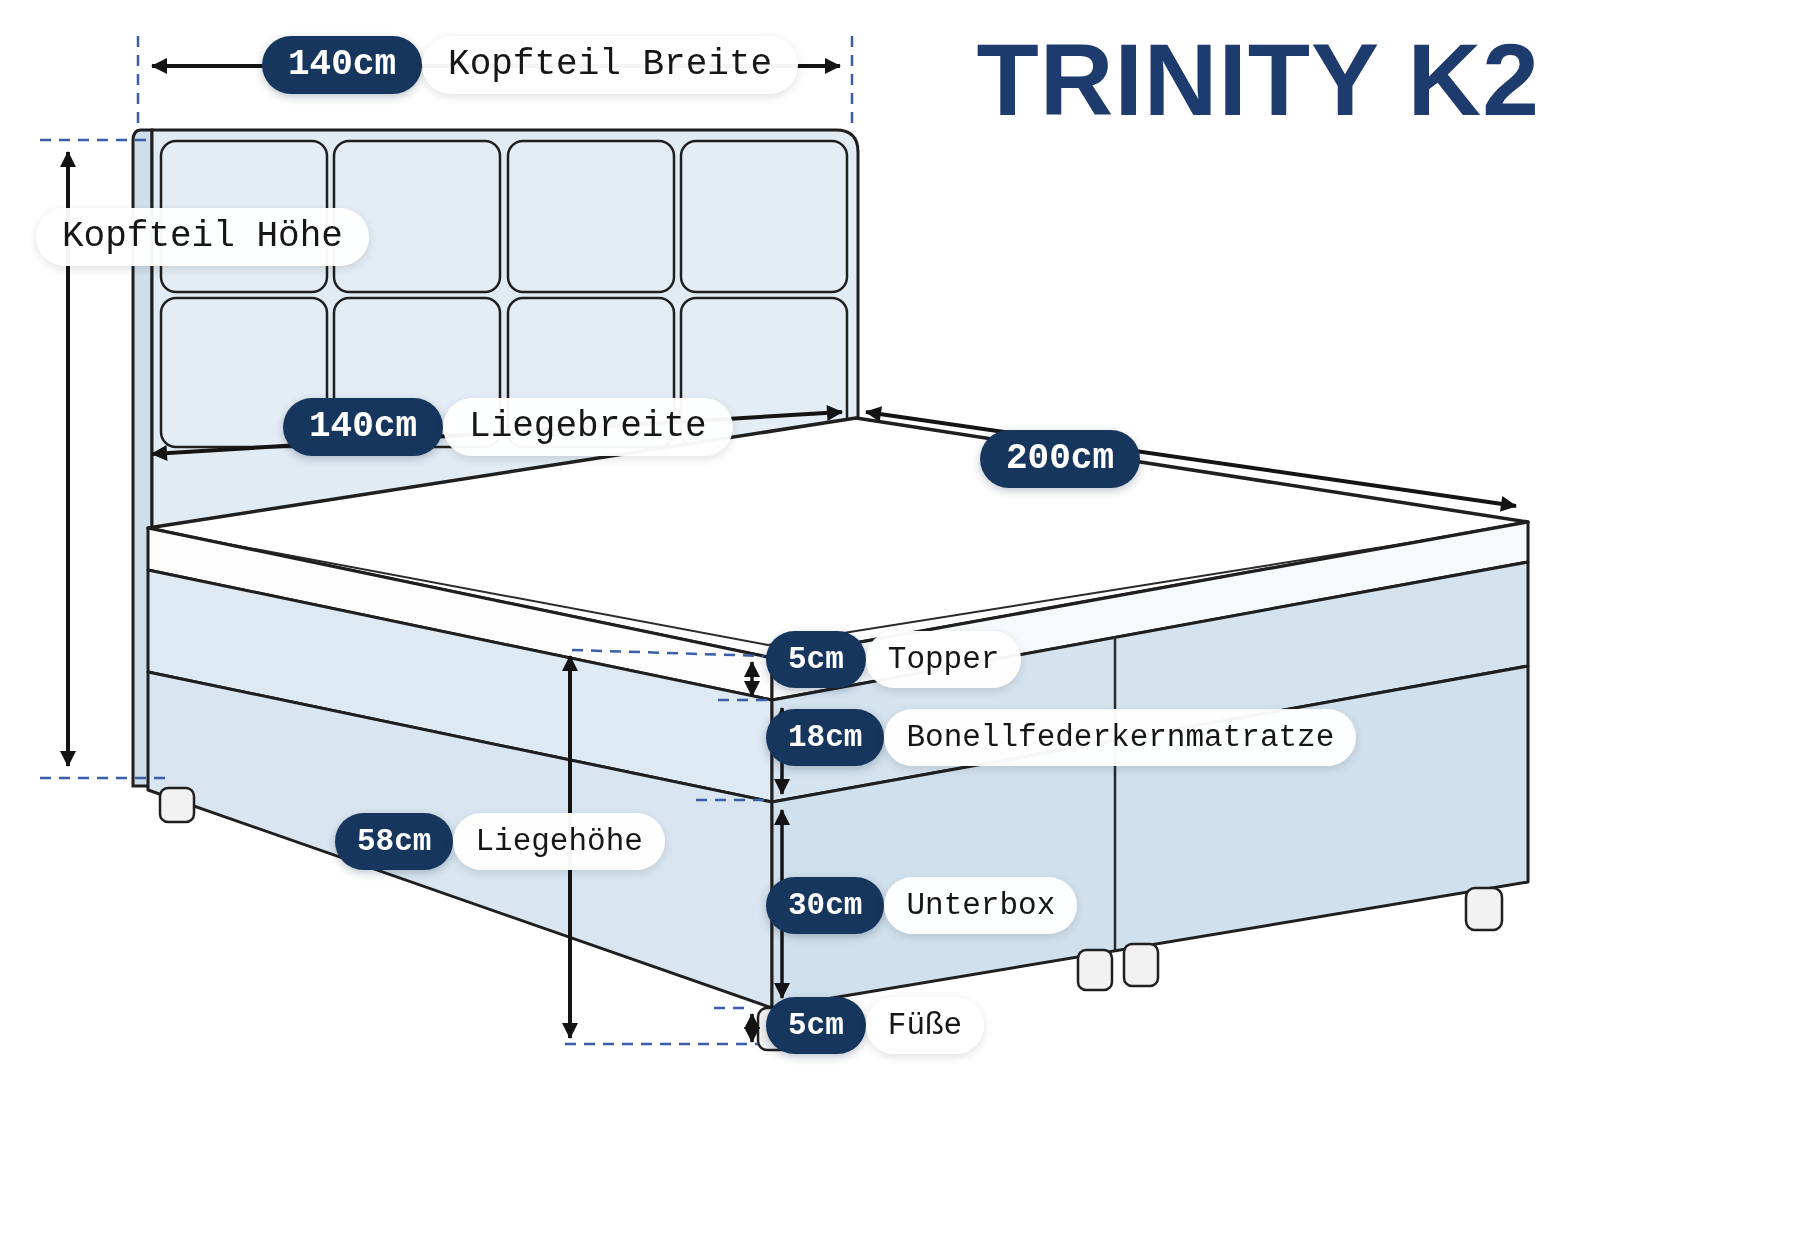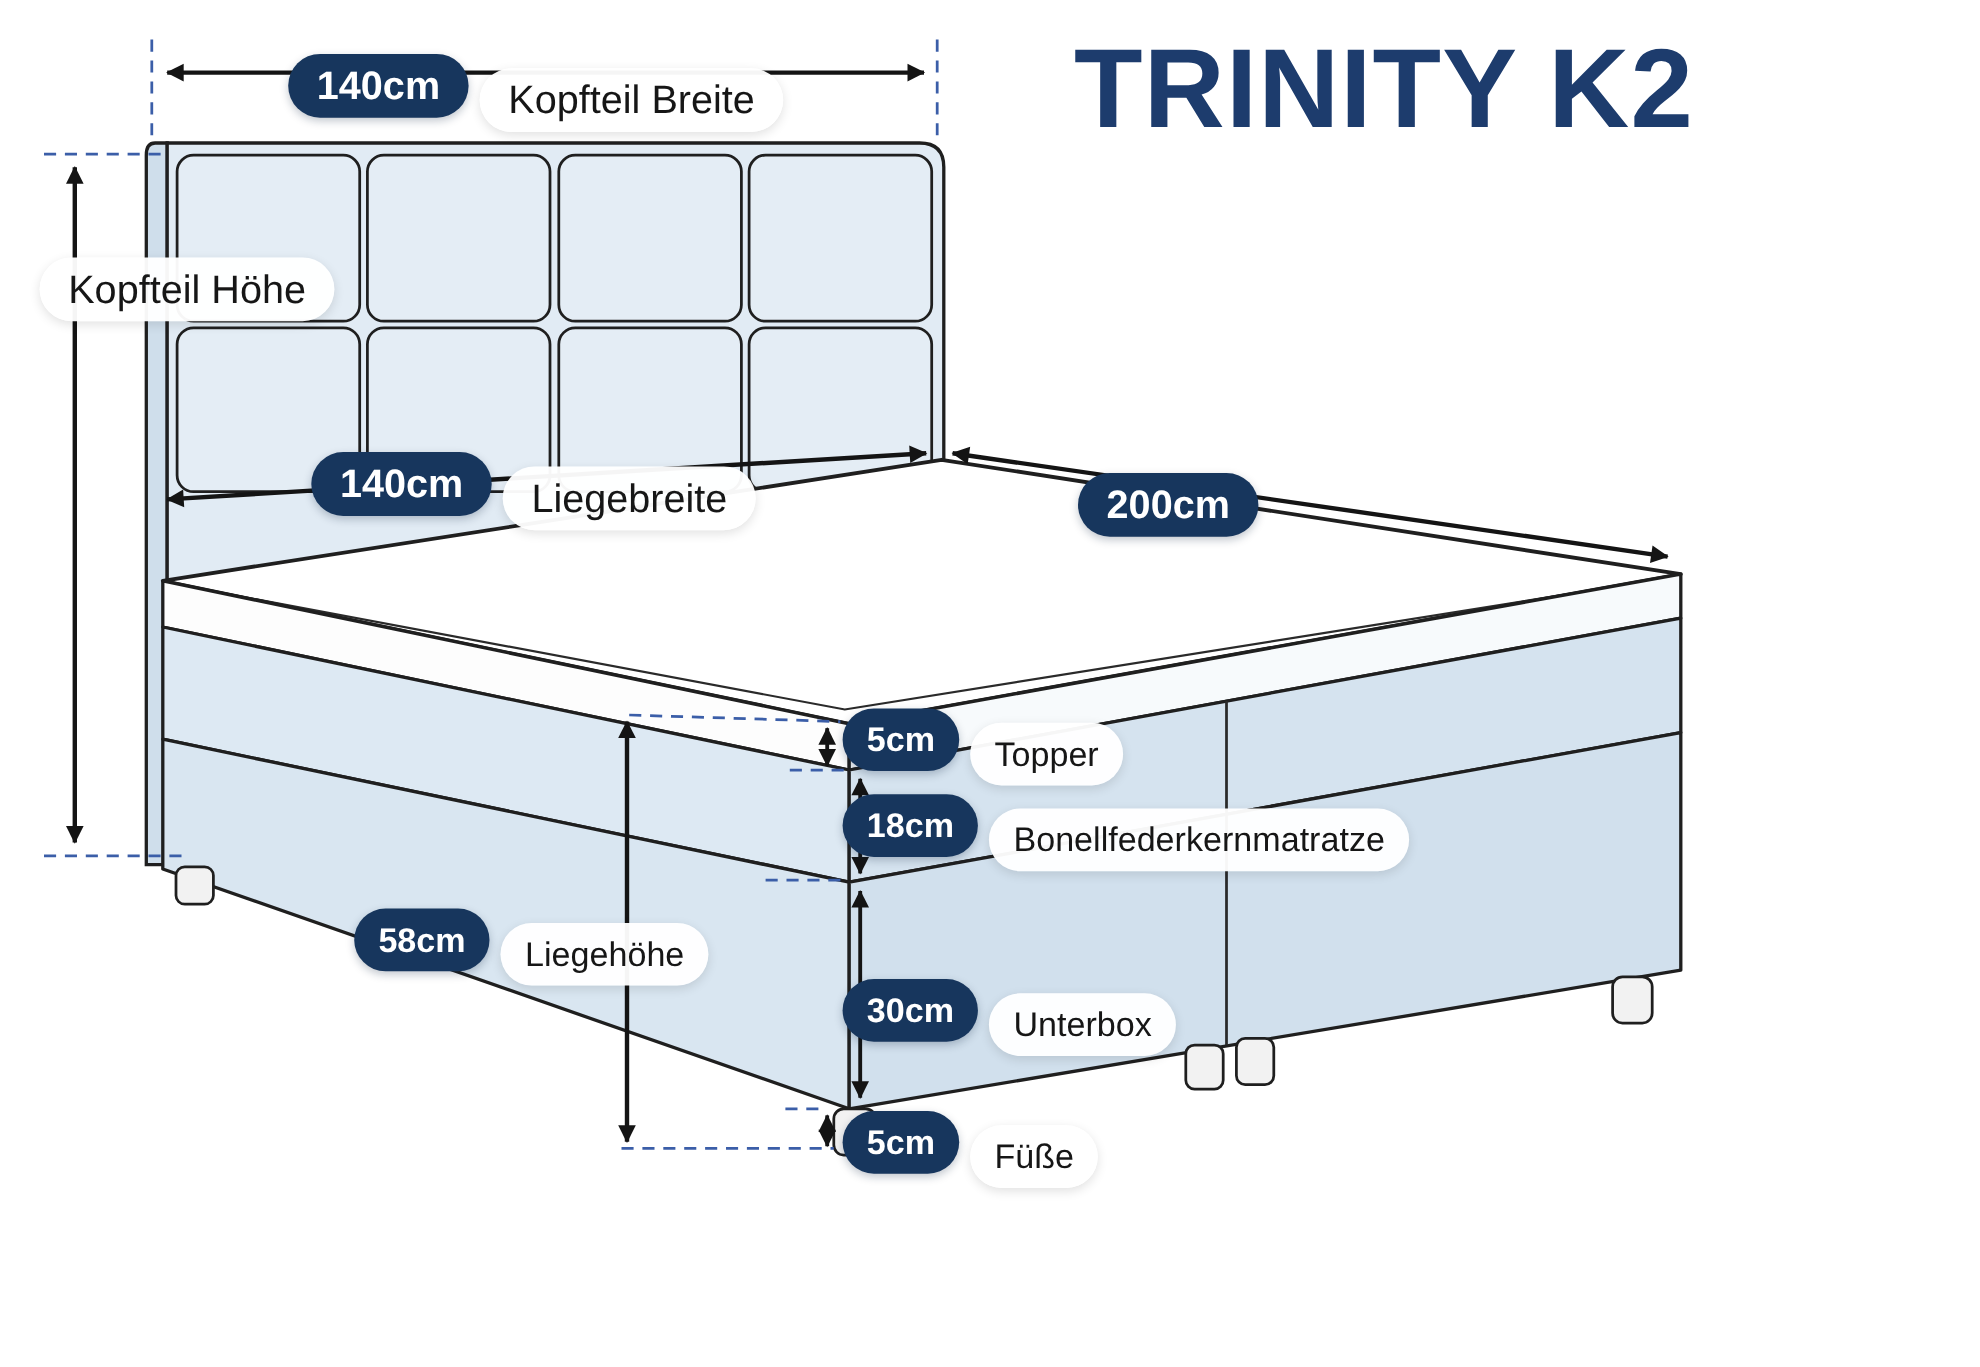--- a/index.html
+++ b/index.html
@@ -19,34 +19,34 @@
   .header .subtitle{
     font-size:40px;font-weight:700;letter-spacing:.5px;
   }
   .header .title{
     font-size:102px;font-weight:800;letter-spacing:1px;line-height:1.02;
     margin-top:2px;
     text-align:right;
   }
 
   .annot{
-    position:absolute;display:flex;align-items:center;gap:10px;z-index:6;
+    position:absolute;display:flex;align-items:center;gap:0;z-index:6;
     white-space:nowrap;
+    font-family:Liberation Mono, monospace;
   }
   .pill{
     display:inline-block;border-radius:999px;line-height:1;
   }
   .pill.navy{
     background:#17365d;color:#ffffff;font-weight:700;
     box-shadow:0 3px 8px rgba(10,30,60,.25);
   }
   .pill.white{
     background:rgba(255,255,255,.96);color:#161616;
     box-shadow:0 3px 10px rgba(0,0,0,.12);
-    margin-top:26px;
   }
   .annot.big .pill{font-size:36px;padding:11px 26px;}
   .annot.small .pill{font-size:31px;padding:13px 22px;}
 </style>
 </head>
 <body>
 
 <div id="stage">
 
   <svg id="bed-svg" width="1800" height="1243" viewBox="0 0 1800 1243">
@@ -143,21 +143,21 @@
   <div class="annot small" style="left:766px;top:631px">
     <span class="pill navy">5cm</span>
     <span class="pill white">Topper</span>
   </div>
 
   <div class="annot small" style="left:766px;top:709px">
     <span class="pill navy">18cm</span>
     <span class="pill white">Bonellfederkernmatratze</span>
   </div>
 
-  <div class="annot small" style="left:322px;top:813px">
+  <div class="annot small" style="left:335px;top:813px">
     <span class="pill navy">58cm</span>
     <span class="pill white">Liegehöhe</span>
   </div>
 
   <div class="annot small" style="left:766px;top:877px">
     <span class="pill navy">30cm</span>
     <span class="pill white">Unterbox</span>
   </div>
 
   <div class="annot small" style="left:766px;top:997px">

